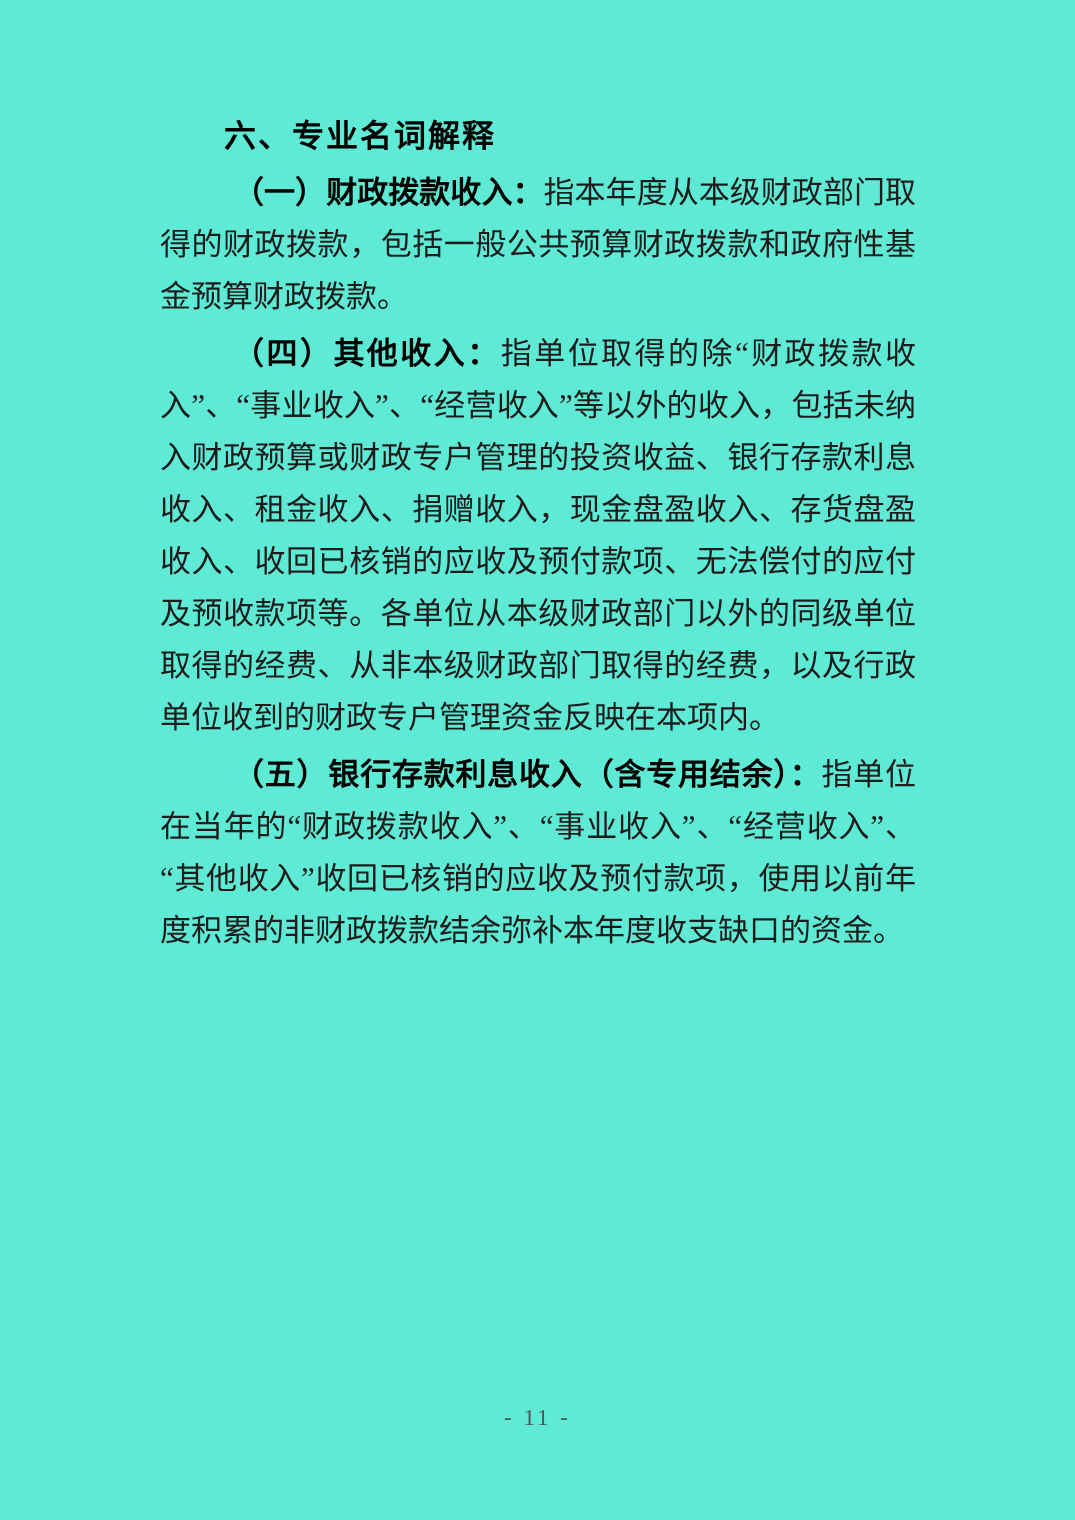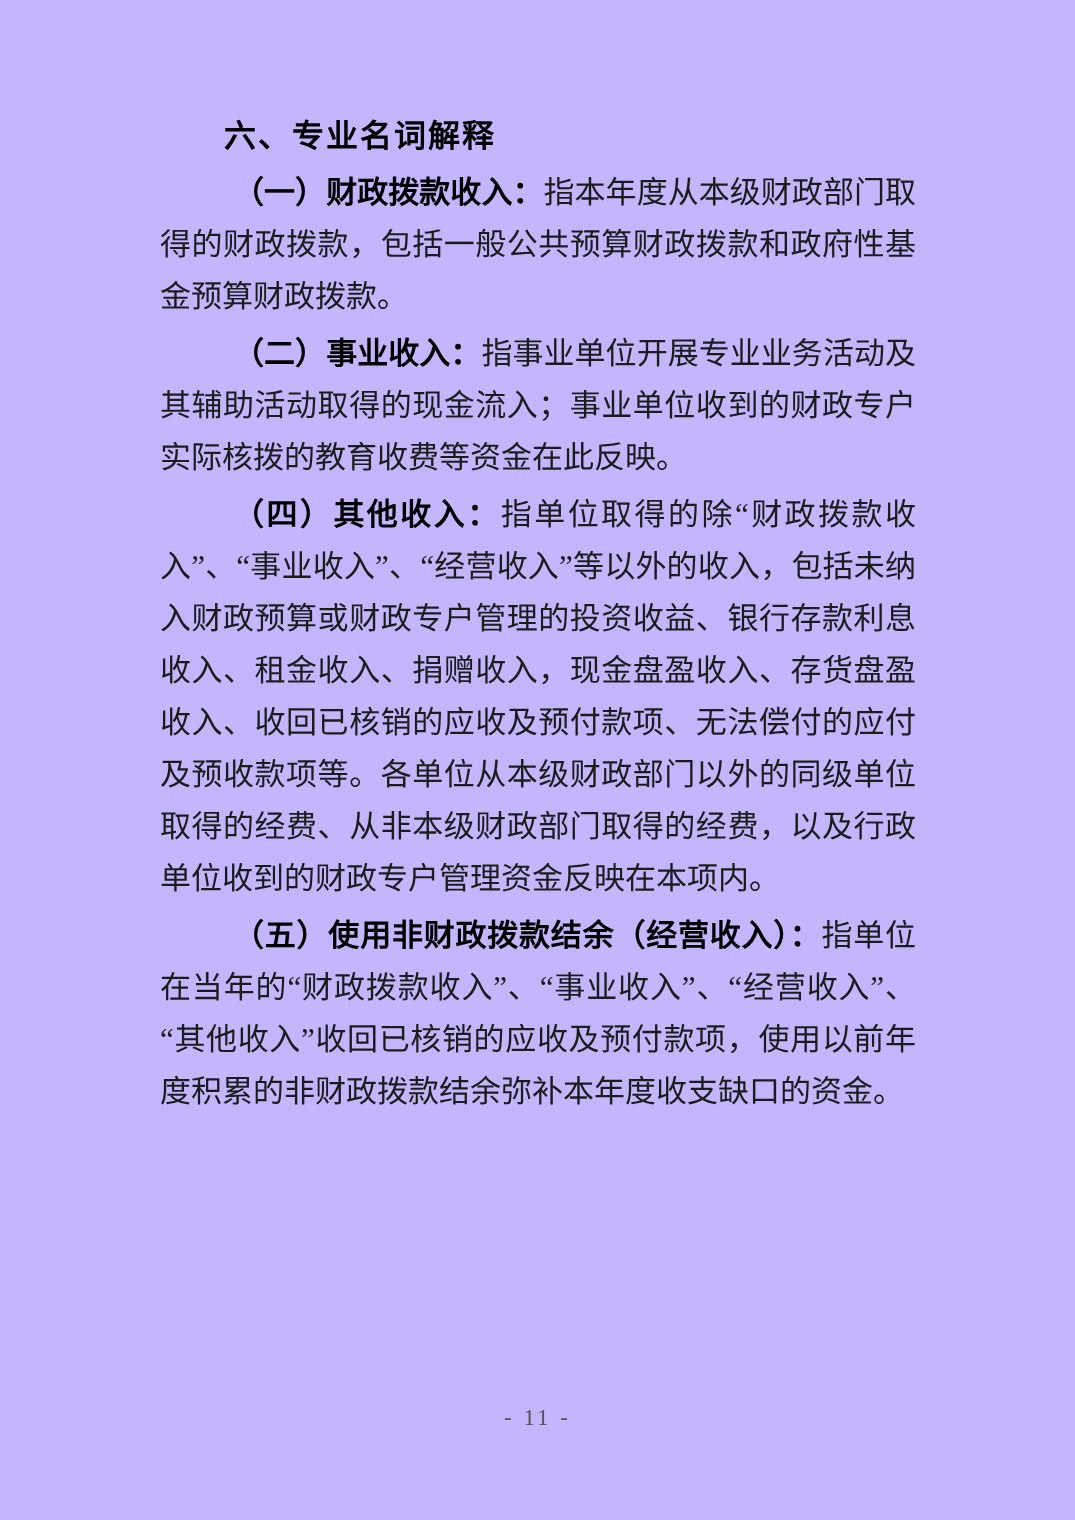--- a/index.html
+++ b/index.html
@@ -10,21 +10,21 @@
   body {
     width: 1075px;
     height: 1520px;
     position: relative;
     overflow: hidden;
     font-family: "Liberation Serif", "DejaVu Serif", serif;
   }
   .page {
     position: absolute;
     inset: 0;
-    background: #c4b5fd;
+    background: #5eead4;
   }
   .content {
     position: absolute;
     left: 160px;
     top: 110px;
     width: 756px;
     color: #1c1c1c;
     font-size: 31px;
     line-height: 52px;
     text-align: justify;
@@ -67,25 +67,24 @@
 <body>
 
 <div class="page">
 
   <div class="content">
 
     <h1 class="heading">六、专业名词解释</h1>
 
     <p class="para"><span class="lead">（一）财政拨款收入：</span><span>指本年度从本级财政部门取得的财政拨款，包括一般公共预算财政拨款和政府性基金预算财政拨款。</span></p>
 
-    <p class="para"><span class="lead">（二）事业收入：</span><span>指事业单位开展专业业务活动及其辅助活动取得的现金流入；事业单位收到的财政专户实际核拨的教育收费等资金在此反映。</span></p>
 
 
     <p class="para"><span class="lead">（四）其他收入：</span><span>指单位取得的除“财政拨款收入”、“事业收入”、“经营收入”等以外的收入，包括未纳入财政预算或财政专户管理的投资收益、银行存款利息收入、租金收入、捐赠收入，现金盘盈收入、存货盘盈收入、收回已核销的应收及预付款项、无法偿付的应付及预收款项等。各单位从本级财政部门以外的同级单位取得的经费、从非本级财政部门取得的经费，以及行政单位收到的财政专户管理资金反映在本项内。</span></p>
 
-    <p class="para"><span class="lead">（五）使用非财政拨款结余（经营收入）：</span><span>指单位在当年的“财政拨款收入”、“事业收入”、“经营收入”、“其他收入”收回已核销的应收及预付款项，使用以前年度积累的非财政拨款结余弥补本年度收支缺口的资金。</span></p>
+    <p class="para"><span class="lead">（五）银行存款利息收入（含专用结余）：</span><span>指单位在当年的“财政拨款收入”、“事业收入”、“经营收入”、“其他收入”收回已核销的应收及预付款项，使用以前年度积累的非财政拨款结余弥补本年度收支缺口的资金。</span></p>
 
 
   </div>
 
   <div class="footer">- 11 -</div>
 
 </div>
 
 </body></html>

